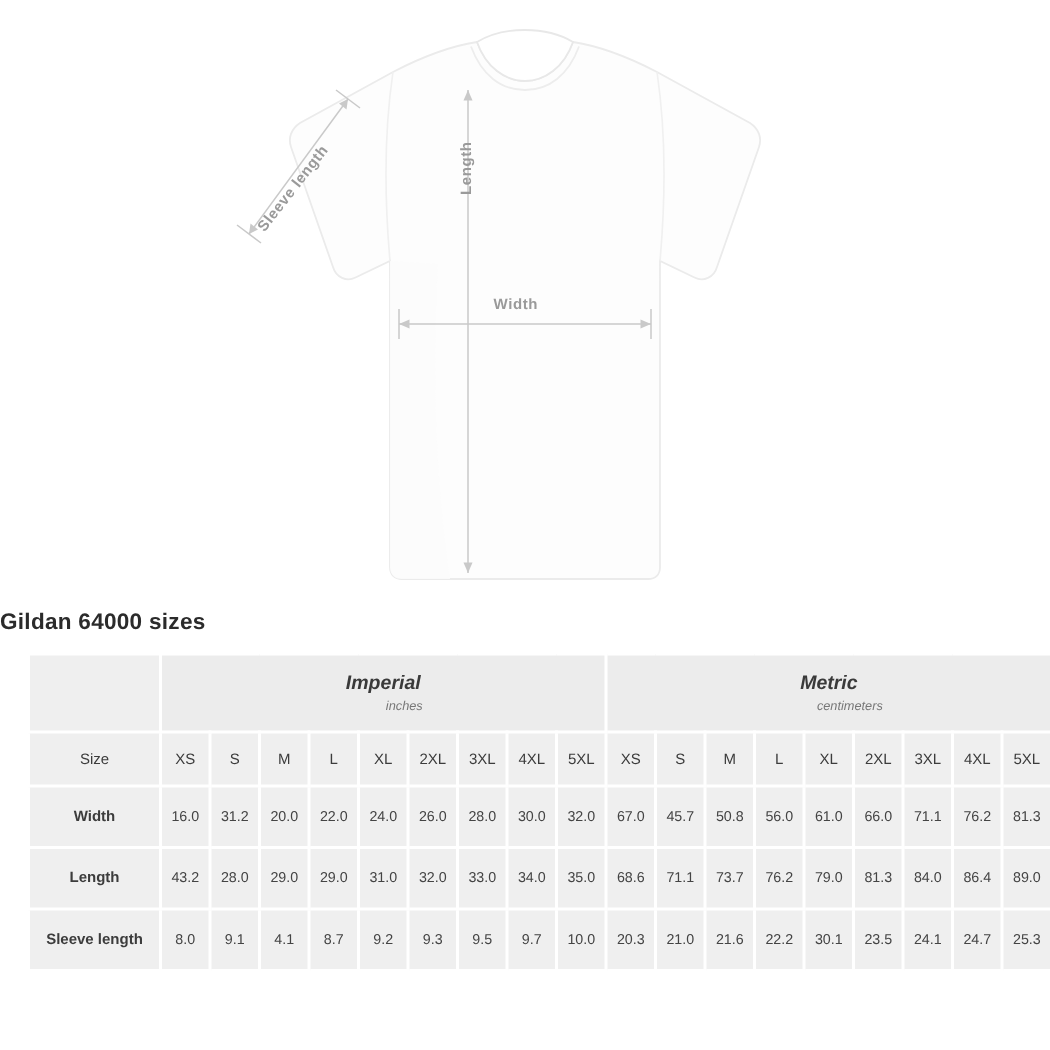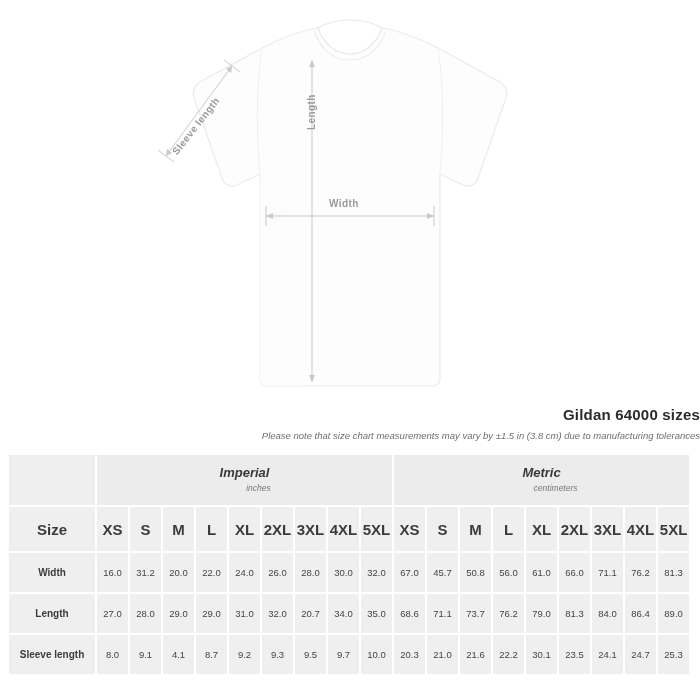--- a/index.html
+++ b/index.html
@@ -39,40 +39,40 @@
     transform-origin: left top;
   }
   #label-sleeve {
     left: 170px; top: 150px;
     transform: rotate(-52deg);
     transform-origin: left top;
   }
 
   
   #title-block {
-    text-align: right;
+    text-align: left;
     margin-top: 6px;
   }
   #chart-title {
     font-size: 15px;
     font-weight: bold;
     color: #2b2b2b;
     letter-spacing: 0.2px;
   }
   #chart-note {
     font-size: 9.5px;
     font-style: italic;
     color: #6f6f6f;
     margin-top: 7px;
   }
 
   
   #table-wrap {
     margin-top: 12px;
-    padding: 0 7px;
+    padding: 0 18px;
   }
   table {
     border-collapse: collapse;
     width: 680px;
     table-layout: fixed;
   }
   td, th {
     border: 2px solid #ffffff;
     text-align: center;
     vertical-align: middle;
@@ -96,24 +96,24 @@
   }
   .grp-unit-sub {
     display: block;
     font-size: 8.5px;
     font-style: italic;
     color: #777777;
     line-height: 14px;
     margin-left: 28px;
   }
   .sizehdr {
-    font-weight: bold;
-    font-size: 15px;
+    font-weight: normal;
+    font-size: 10px;
     color: #3c3c3c;
-    height: 46px;
+    height: 36px;
   }
   .rowhdr {
     font-weight: bold;
     font-size: 10px;
     color: #3c3c3c;
   }
   .corner { background: #efefef; }
   col.lbl { width: 88px; }
   col.d { width: 33px; }
 </style>
@@ -178,21 +178,20 @@
       </g>
     </svg>
 
     <div class="dim-label" id="label-width">Width</div>
     <div class="dim-label" id="label-length">Length</div>
     <div class="dim-label" id="label-sleeve">Sleeve length</div>
   </div>
 
   <div id="title-block">
     <div id="chart-title">Gildan 64000 sizes</div>
-    <div id="chart-note">Please note that size chart measurements may vary by ±1.5 in (3.8 cm) due to manufacturing tolerances</div>
   </div>
 
   <div id="table-wrap">
     <table>
       <colgroup>
         <col class="lbl">
         <col class="d">
           <col class="d">
           <col class="d">
           <col class="d">
@@ -262,27 +261,27 @@
           <td>56.0</td>
           <td>61.0</td>
           <td>66.0</td>
           <td>71.1</td>
           <td>76.2</td>
           <td>81.3</td>
         </tr>
 
         <tr>
           <td class="rowhdr">Length</td>
-          <td>27.0</td>
+          <td>43.2</td>
           <td>28.0</td>
           <td>29.0</td>
           <td>29.0</td>
           <td>31.0</td>
           <td>32.0</td>
-          <td>20.7</td>
+          <td>33.0</td>
           <td>34.0</td>
           <td>35.0</td>
           <td>68.6</td>
           <td>71.1</td>
           <td>73.7</td>
           <td>76.2</td>
           <td>79.0</td>
           <td>81.3</td>
           <td>84.0</td>
           <td>86.4</td>

